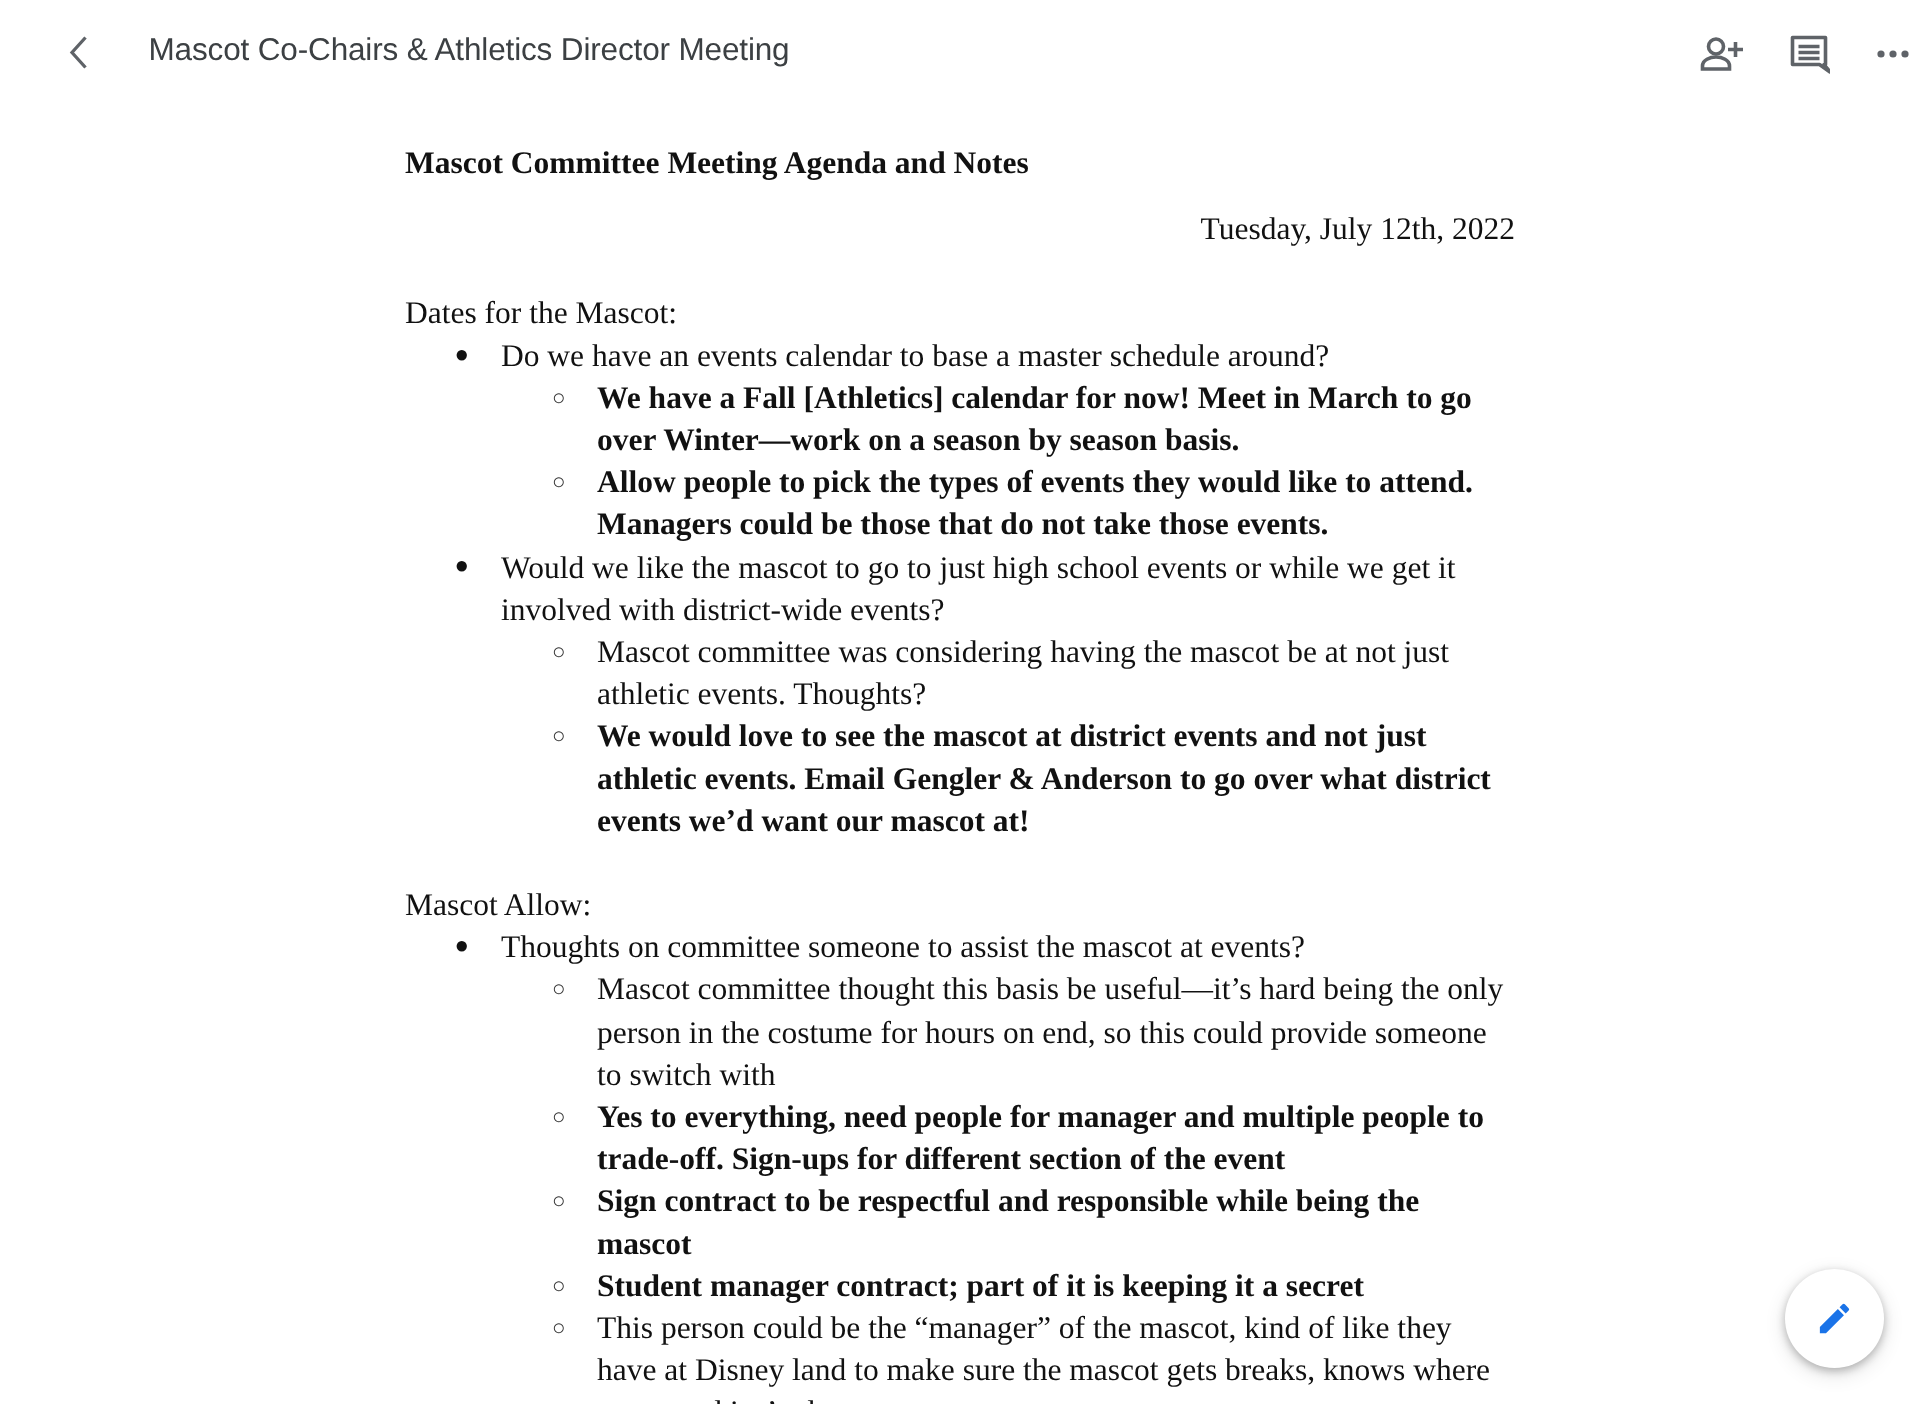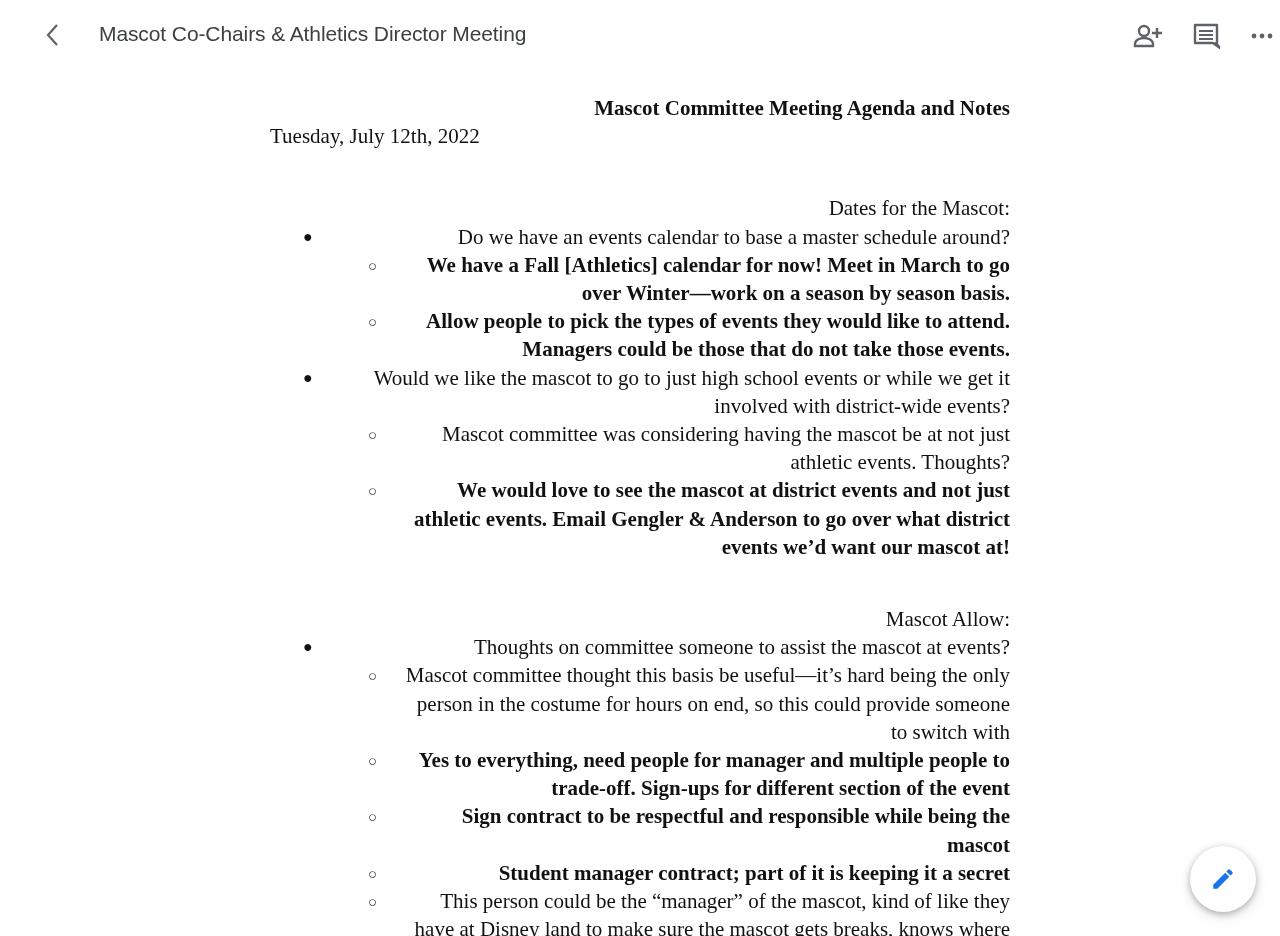--- a/index.html
+++ b/index.html
@@ -2,23 +2,23 @@
 <html><head>
 <meta charset="utf-8">
 <style>
   html, body { margin:0; padding:0; background:#ffffff; }
   body { width:1280px; height:936px; overflow:hidden; position:relative; font-family:"Liberation Sans", sans-serif; }
   .topbar { position:absolute; left:16px; top:0; width:1280px; height:70px; background:#fff; }
   .back { position:absolute; left:20px; top:18px; width:32px; height:34px; display:flex; align-items:center; justify-content:center; cursor:pointer; }
   .title { position:absolute; left:83px; top:22px; font-size:21px; color:#3c4043; font-family:"Liberation Sans", sans-serif; letter-spacing:-0.1px; }
   .tb-icon { position:absolute; top:20px; width:32px; height:32px; display:flex; align-items:center; justify-content:center; cursor:pointer; }
   .doc { position:absolute; left:270px; top:94px; width:740px; font-family:"Liberation Serif", serif; color:#111; font-size:21px; line-height:28.2px; }
-  .h-title { text-align:right; font-weight:bold; font-size:21px; }
-  .h-date { text-align:left; }
-  .section { margin-top:44px;text-align:right; }
+  .h-title { text-align:left; font-weight:bold; font-size:21px; }
+  .h-date { text-align:right;margin-top:16px; }
+  .section { margin-top:28px; }
   ul.l1 { list-style:none; margin:0; padding:0; }
   ul.l1 > li { position:relative; padding-left:64px; }
   ul.l1 > li > .bul { position:absolute; left:33px; top:0; font-size:16px; }
   ul.l2 { list-style:none; margin:0; padding:0; }
   ul.l2 > li { position:relative; padding-left:64px; }
   ul.l2 > li > .bul { position:absolute; left:-33px; top:1px; font-size:15px; color:#333; }
   .bold { font-weight:bold; }
   .fab { position:absolute; left:1190px; top:846px; width:66px; height:66px; border-radius:50%; background:#fff; box-shadow:0 2px 6px rgba(0,0,0,0.25), 0 4px 14px rgba(0,0,0,0.12); display:flex; align-items:center; justify-content:center; cursor:pointer; }
 </style>
 </head>

